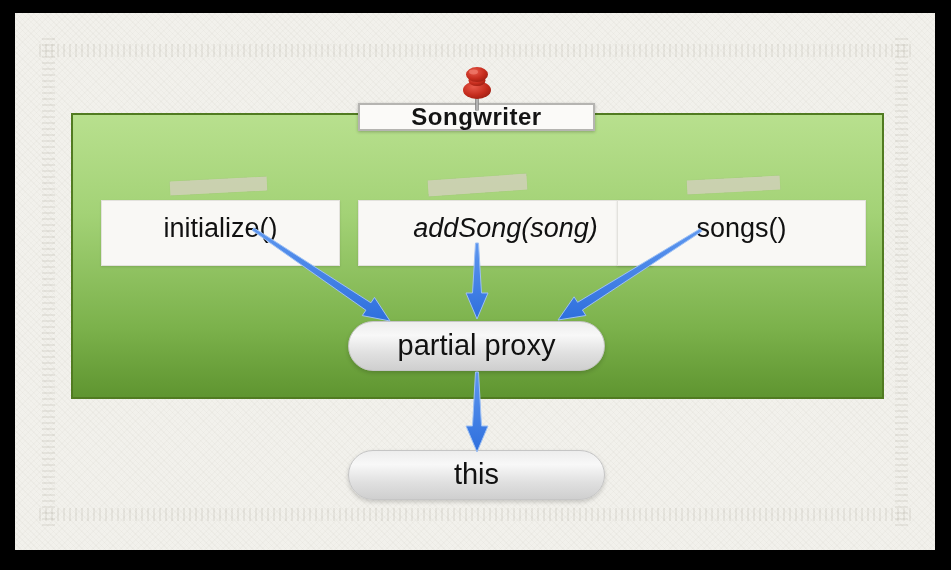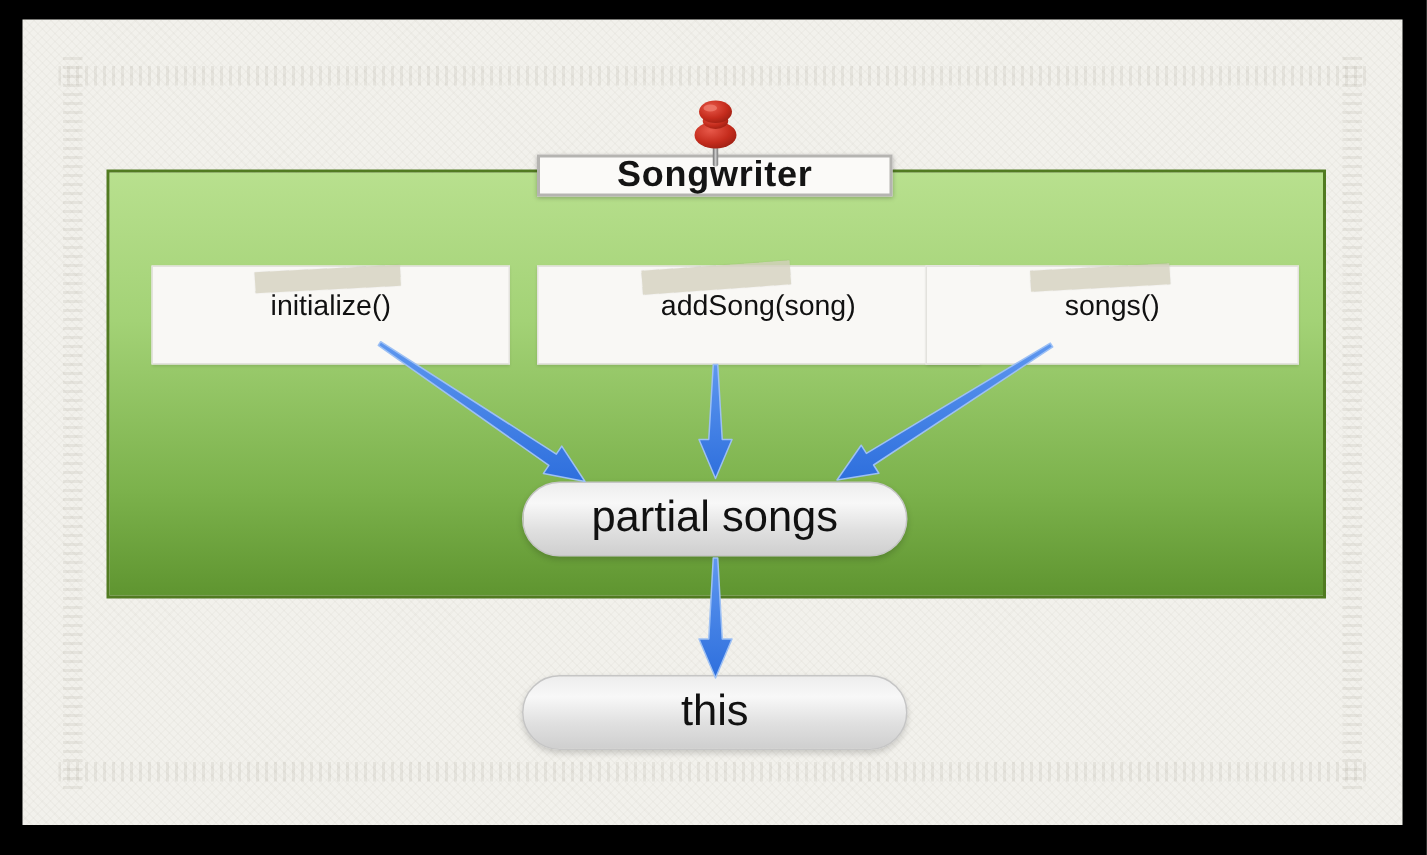--- a/index.html
+++ b/index.html
@@ -25,26 +25,26 @@
          background:linear-gradient(180deg,#b8e08e 0%,#a3d276 35%,#7cb24c 75%,#5f9530 100%);}
 
   
   .title-card{position:absolute;left:358px;top:103px;width:237px;height:28px;box-sizing:border-box;
          background:#fbfaf8;border:2px solid #b5b4b1;box-shadow:0 1px 3px rgba(0,0,0,0.25);
          display:flex;align-items:center;justify-content:center;
          font-size:24px;font-weight:bold;color:#141414;letter-spacing:0.5px;}
   .pushpin{position:absolute;left:458px;top:66px;width:38px;height:48px;}
 
   
-  .card{position:absolute;top:177px;height:66px;box-sizing:border-box;
+  .card{position:absolute;top:200px;height:66px;box-sizing:border-box;
         background:#f9f8f5;border:1px solid #e3e2dd;box-shadow:0 1px 2px rgba(0,0,0,0.13);
         display:flex;align-items:center;justify-content:center;
-        font-size:19px;color:#111;padding-bottom:10px;}
+        font-size:27px;color:#111;padding-bottom:10px;}
   .card-1{left:101px;width:239px;}
-  .card-2{left:358px;width:295px;}
+  .card-2{left:358px;width:295px;font-style:italic;}
   .card-3{left:617px;width:249px;}
   .tape{position:absolute;background:rgba(212,208,190,0.78);box-shadow:0 0 1px rgba(0,0,0,0.10);}
   .tape-1{left:170px;top:179px;width:97px;height:14px;transform:rotate(-3deg);}
   .tape-2{left:428px;top:177px;width:99px;height:16px;transform:rotate(-4deg);}
   .tape-3{left:687px;top:178px;width:93px;height:14px;transform:rotate(-3deg);}
 
   
   .pill{position:absolute;left:348px;width:257px;height:50px;box-sizing:border-box;border-radius:25px;
         background:linear-gradient(180deg,#ededed 0%,#f8f8f8 28%,#e0e0e0 65%,#cfcfcf 100%);
         border:1px solid #c5c5c5;box-shadow:0 2px 4px rgba(0,0,0,0.18);
@@ -76,21 +76,21 @@
   </div>
   <div class="card card-3">
     <span>songs()</span>
   </div>
 
   <div class="tape tape-1"></div>
   <div class="tape tape-2"></div>
   <div class="tape tape-3"></div>
 
   <div class="pill pill-proxy">
-    <span>partial songs</span>
+    <span>partial proxy</span>
   </div>
   <div class="pill pill-this">
     <span>this</span>
   </div>
 
   <div class="title-card">
     <span>Songwriter</span>
   </div>
 
   <svg class="arrows" viewBox="0 0 951 570">

